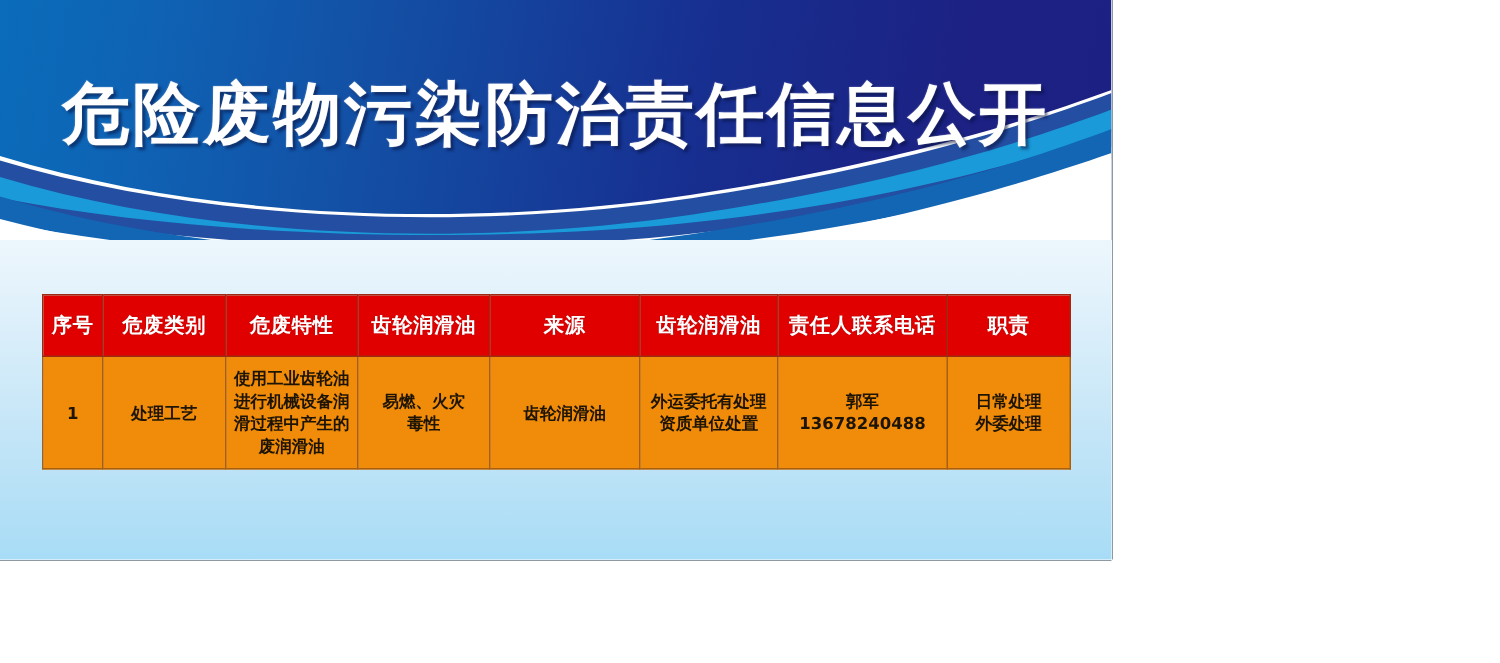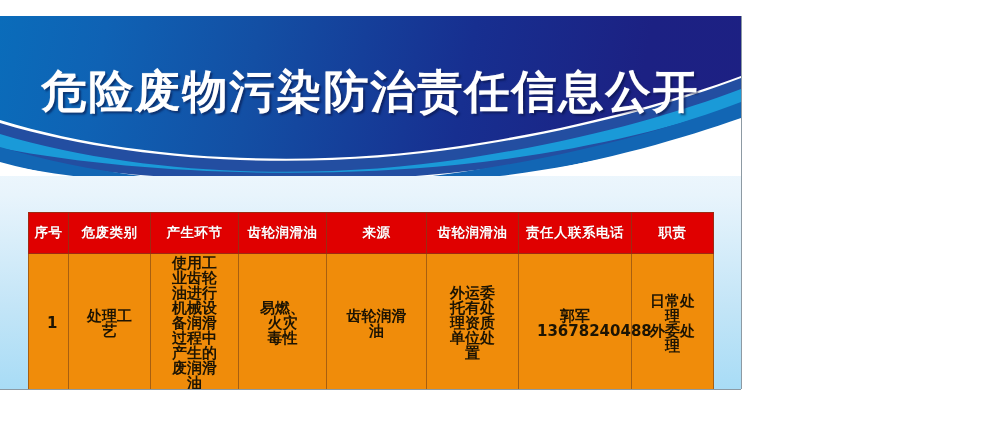--- a/index.html
+++ b/index.html
@@ -23,21 +23,20 @@
     width: 741px;
     height: 373px;
     overflow: hidden;
     background: linear-gradient(to bottom,
                 #ffffff 0%,
                 #fbfdfe 22%,
                 #e8f4fc 48%,
                 #c3e5f7 78%,
                 #a8dcf6 100%);
     box-shadow: 0 1px 0 #8d9aa3, 1px 0 0 #8d9aa3;
-    margin-top: 16px;
   }
 
   
   #banner {
     position: absolute;
     left: 0; top: 0;
     width: 741px;
     height: 160px;
     overflow: hidden;
   }
@@ -102,24 +101,24 @@
     text-align: center;
     vertical-align: middle;
     border: 1px solid #9e2a12;
     letter-spacing: 0.5px;
     text-shadow: 0 0 1px rgba(0,0,0,0.25);
     font-family: "DejaVu Sans", "Liberation Sans", sans-serif;
   }
   table.info td {
     background: #f08c0a;
     color: #1d1403;
-    font-size: 15px;
+    font-size: 11px;
     font-weight: bold;
     height: 70px;
-    padding: 2px 18px;
+    padding: 2px 3px;
     text-align: center;
     vertical-align: middle;
     border: 1px solid #a85f10;
     line-height: 15px;
     font-family: "DejaVu Sans", "Liberation Sans", sans-serif;
   }
   td.cell-tight { line-height: 14px; letter-spacing: 0px; }
   td.cell-num { font-weight: normal; font-size: 13px; }
   .ln { display: block; }
 
@@ -181,21 +180,21 @@
           <col class="c3">
         <col class="c4">
           <col class="c5">
           <col class="c6">
           <col class="c7">
       </colgroup>
       <thead>
         <tr>
           <th>序号</th>
           <th>危废类别</th>
-          <th>产生环节</th>
+          <th>危废特性</th>
           <th>齿轮润滑油</th>
           <th>来源</th>
           <th>齿轮润滑油</th>
           <th>责任人联系电话</th>
           <th>职责</th>
         </tr>
       </thead>
       <tbody>
         <tr>
           <td class="cell-num">1</td>

